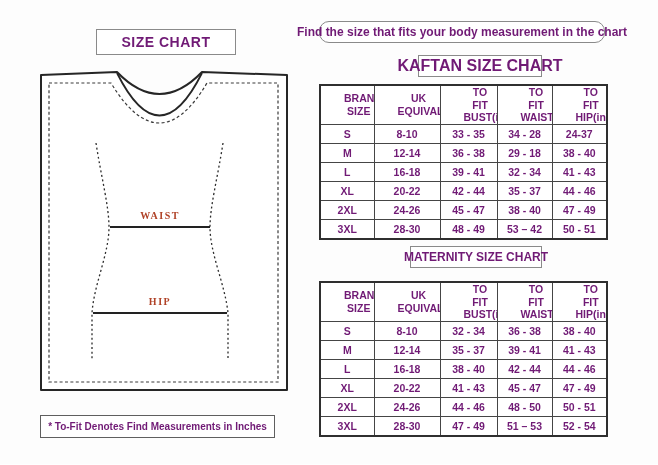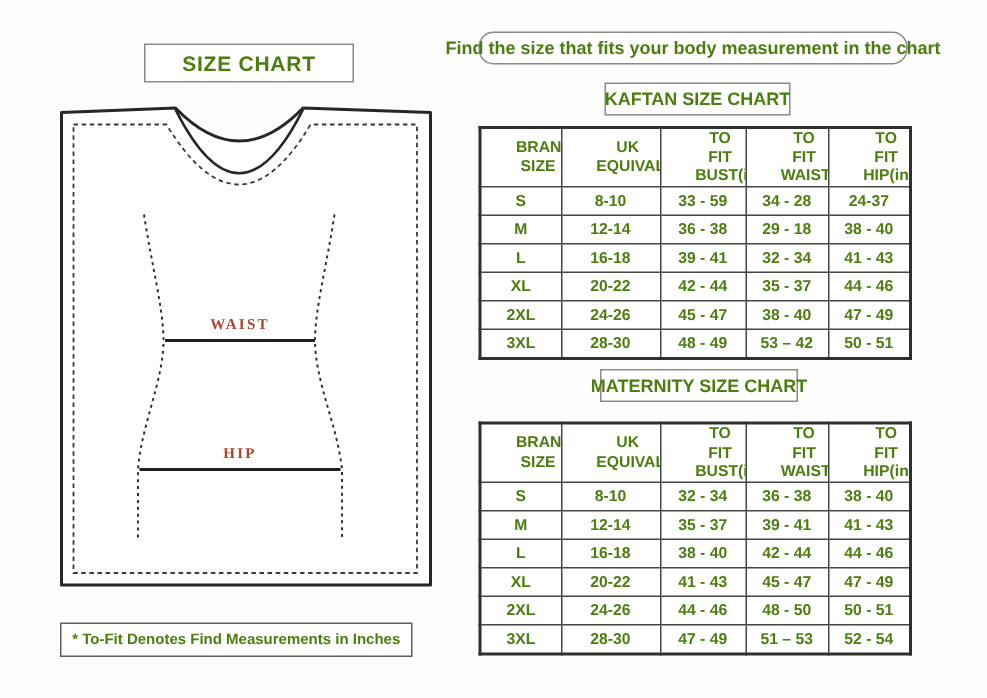--- a/index.html
+++ b/index.html
@@ -1,29 +1,29 @@
 <!DOCTYPE html>
 <html><head>
 <meta charset="utf-8">
 <style>
   html,body{margin:0;padding:0;background:#fff;}
   .canvas{
     position:relative;width:658px;height:464px;background:#fdfdfd;
-    font-family:"Liberation Sans",sans-serif;color:#4d7c0f;overflow:hidden;
+    font-family:"Liberation Sans",sans-serif;color:#701a75;overflow:hidden;
   }
   .boxed{
     position:absolute;display:flex;align-items:center;justify-content:center;
     background:#fff;border:1px solid #7e7e7e;font-weight:bold;text-align:center;
     box-sizing:border-box;white-space:nowrap;
   }
   .size-chart-title{left:96px;top:29px;width:140px;height:26px;font-size:14px;letter-spacing:.5px;border-color:#8a8a8a;}
   .note-box{left:40px;top:415px;width:235px;height:23px;font-size:10px;border-color:#5f5f5f;}
   .instruction-box{left:319px;top:21px;width:286px;height:22px;font-size:12px;border-color:#8a8a8a;border-radius:10px;}
-  .kaftan-title{left:403px;top:55px;width:124px;height:22px;font-size:12px;border-color:#8a8a8a;}
-  .maternity-title{left:400px;top:246px;width:132px;height:22px;font-size:12px;border-color:#8a8a8a;}
+  .kaftan-title{left:418px;top:55px;width:124px;height:22px;font-size:16px;border-color:#8a8a8a;}
+  .maternity-title{left:410px;top:246px;width:132px;height:22px;font-size:12px;border-color:#8a8a8a;}
   .diagram-svg{position:absolute;left:36px;top:68px;}
   table.size-table{
     position:absolute;left:319px;width:287px;border-collapse:collapse;
     table-layout:fixed;background:#fff;border:2px solid #2f2f2f;
   }
   table.kaftan{top:84px;}
   table.maternity{top:281px;}
   .size-table th,.size-table td{
     border:1px solid #454545;text-align:center;font-weight:bold;
     padding:0;overflow:hidden;
@@ -84,21 +84,21 @@
           <th>TO FIT
 WAIST(in)</th>
           <th>TO FIT
 HIP(in)</th>
         </tr>
       </thead>
       <tbody>
         <tr>
           <td>S</td>
           <td>8-10</td>
-          <td>33 - 59</td>
+          <td>33 - 35</td>
           <td>34 - 28</td>
           <td>24-37</td>
         </tr>
         <tr>
           <td>M</td>
           <td>12-14</td>
           <td>36 - 38</td>
           <td>29 - 18</td>
           <td>38 - 40</td>
         </tr>

